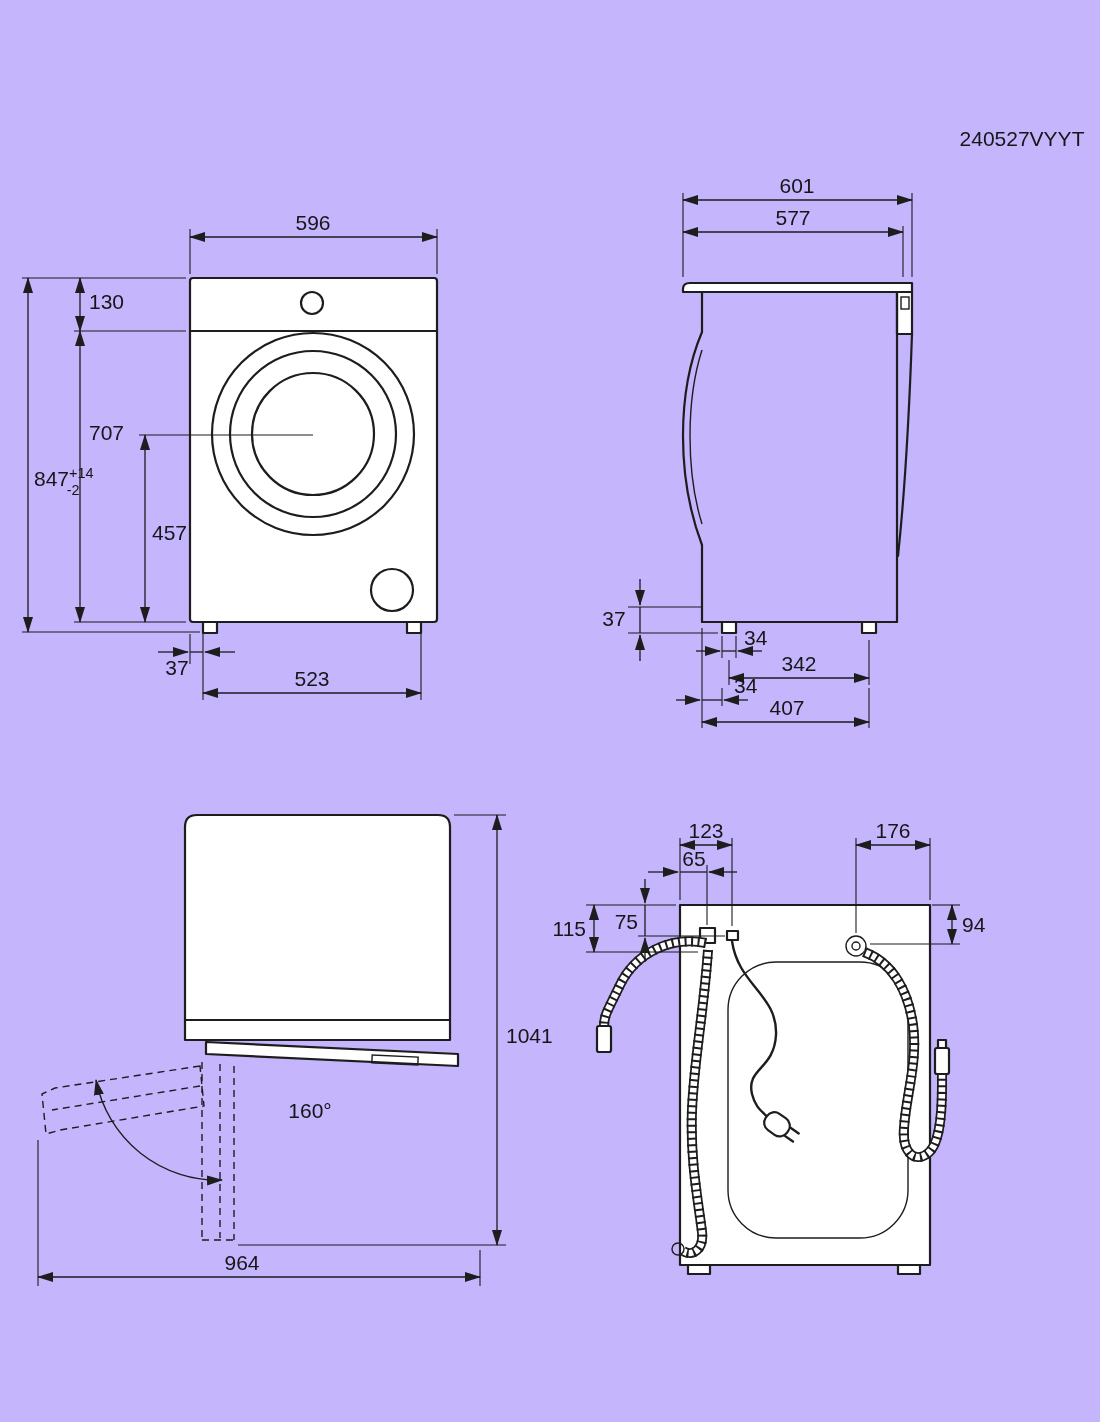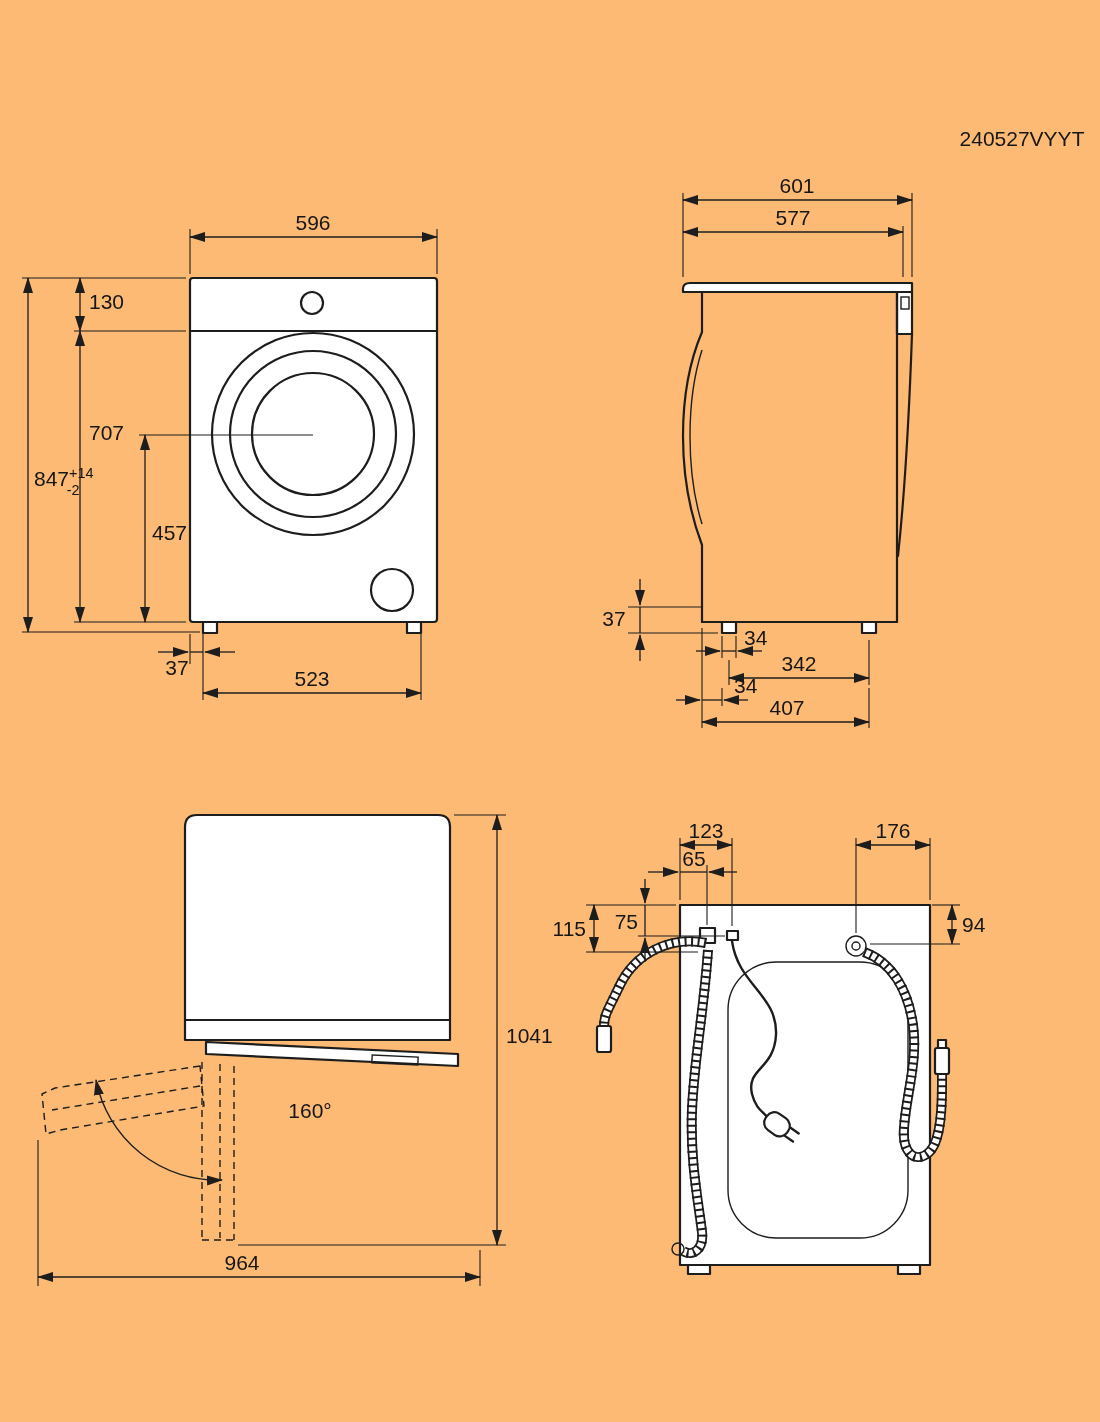--- a/index.html
+++ b/index.html
@@ -1,16 +1,16 @@
 <!DOCTYPE html>
 <html><head>
 <meta charset="utf-8">
 <style>
   html,body{margin:0;padding:0;background:#fff;}
-  .page{width:1100px;height:1422px;background:#fdba74;position:relative;font-family:"Liberation Sans",sans-serif;}
+  .page{width:1100px;height:1422px;background:#c4b5fd;position:relative;font-family:"Liberation Sans",sans-serif;}
   svg{display:block;}
   svg text{font-family:"Liberation Sans",sans-serif;font-size:21px;fill:#161616;}
   .sm{font-size:14.5px;}
   .m{fill:#fff;stroke:#1d1d1d;stroke-width:2.2;stroke-linejoin:round;}
   .mn{fill:none;stroke:#1d1d1d;stroke-width:2.2;stroke-linecap:round;stroke-linejoin:round;}
   .t{fill:none;stroke:#1d1d1d;stroke-width:1.4;}
   .d{fill:none;stroke:#1d1d1d;stroke-width:1.3;}
   .e{fill:none;stroke:#1d1d1d;stroke-width:1.1;}
   .dash{stroke-dasharray:7 5;}
   .hoseA{fill:none;stroke:#1d1d1d;stroke-width:10;}

